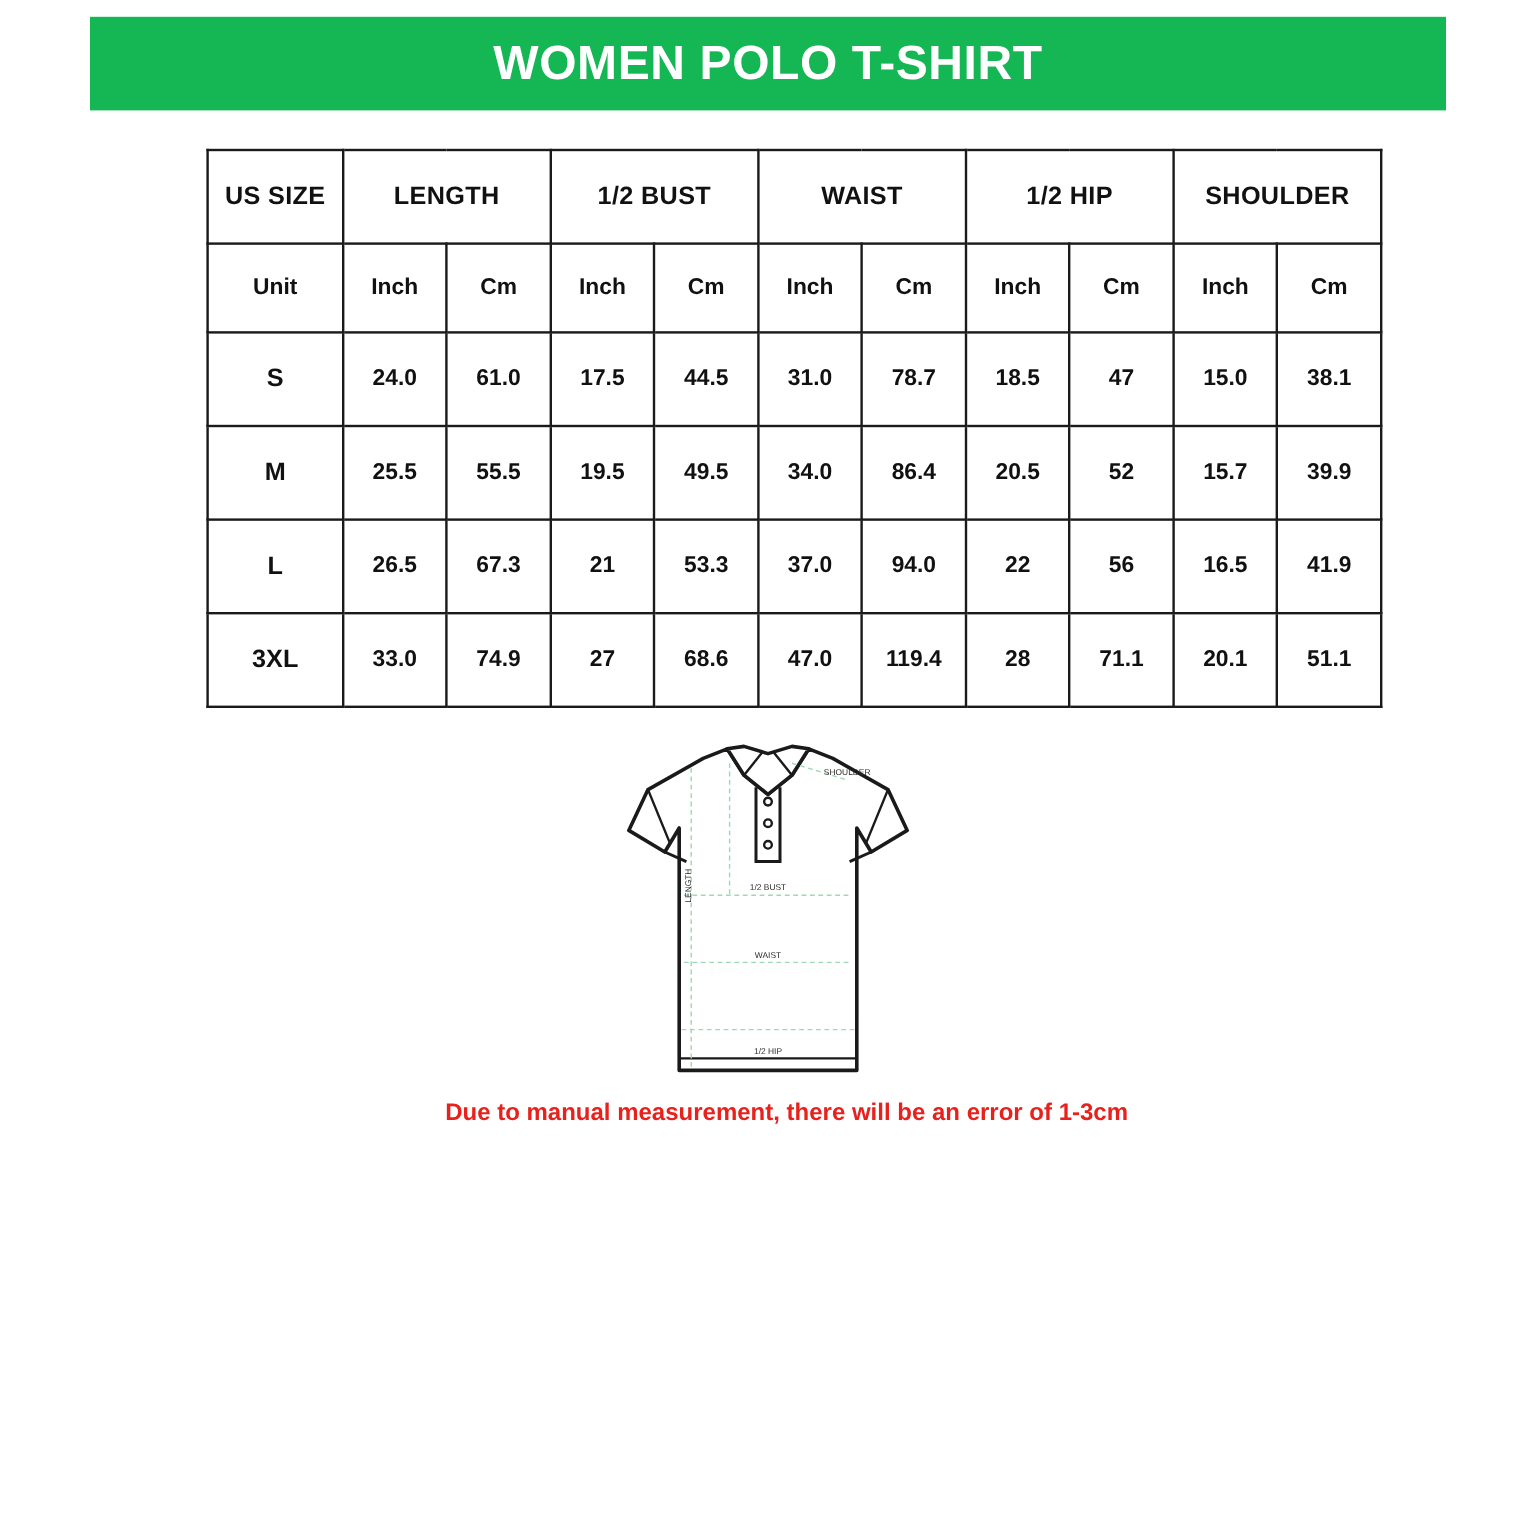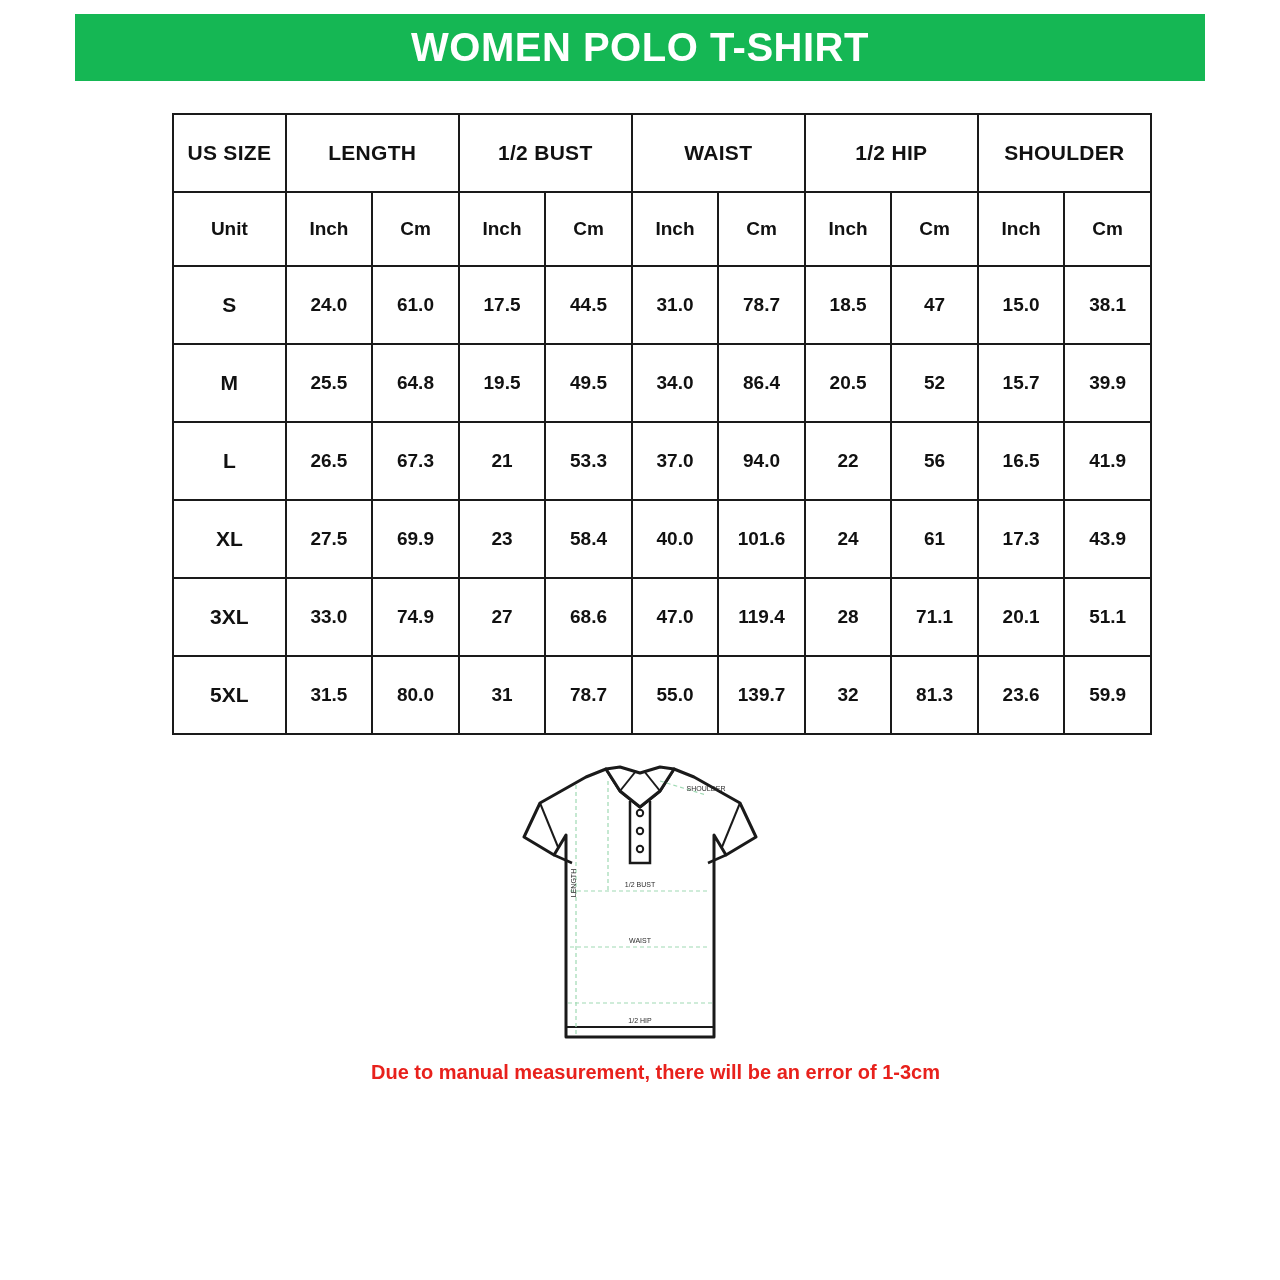--- a/index.html
+++ b/index.html
@@ -157,21 +157,21 @@
           <td>78.7</td>
           <td>18.5</td>
           <td>47</td>
           <td>15.0</td>
           <td>38.1</td>
         </tr>
 
         <tr class="data-row">
           <td class="size-cell">M</td>
           <td>25.5</td>
-          <td>64.8</td>
+          <td>55.5</td>
           <td>19.5</td>
           <td>49.5</td>
           <td>34.0</td>
           <td>86.4</td>
           <td>20.5</td>
           <td>52</td>
           <td>15.7</td>
           <td>39.9</td>
         </tr>
 
@@ -182,63 +182,37 @@
           <td>21</td>
           <td>53.3</td>
           <td>37.0</td>
           <td>94.0</td>
           <td>22</td>
           <td>56</td>
           <td>16.5</td>
           <td>41.9</td>
         </tr>
 
-        <tr class="data-row">
-          <td class="size-cell">XL</td>
-          <td>27.5</td>
-          <td>69.9</td>
-          <td>23</td>
-          <td>58.4</td>
-          <td>40.0</td>
-          <td>101.6</td>
-          <td>24</td>
-          <td>61</td>
-          <td>17.3</td>
-          <td>43.9</td>
-        </tr>
 
 
         <tr class="data-row">
           <td class="size-cell">3XL</td>
           <td>33.0</td>
           <td>74.9</td>
           <td>27</td>
           <td>68.6</td>
           <td>47.0</td>
           <td>119.4</td>
           <td>28</td>
           <td>71.1</td>
           <td>20.1</td>
           <td>51.1</td>
         </tr>
 
 
-        <tr class="data-row">
-          <td class="size-cell">5XL</td>
-          <td>31.5</td>
-          <td>80.0</td>
-          <td>31</td>
-          <td>78.7</td>
-          <td>55.0</td>
-          <td>139.7</td>
-          <td>32</td>
-          <td>81.3</td>
-          <td>23.6</td>
-          <td>59.9</td>
-        </tr>
       </tbody>
     </table>
   </div>
 
   <div class="diagram">
     <svg width="260" height="300" viewBox="0 0 260 300" xmlns="http://www.w3.org/2000/svg">
 
       <path d="M96 18 L76 26 L30 52 L14 86 L44 104 L56 84 L56 286 L204 286 L204 84 L216 104 L246 86 L230 52 L184 26 L164 18
                L150 40 L130 56 L110 40 Z" fill="#ffffff" stroke="#1a1a1a" stroke-width="3" stroke-linejoin="round"></path>
 

